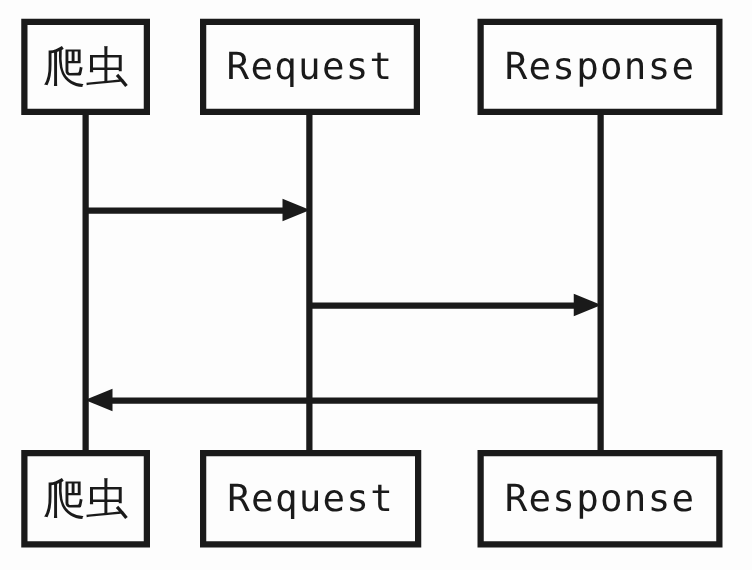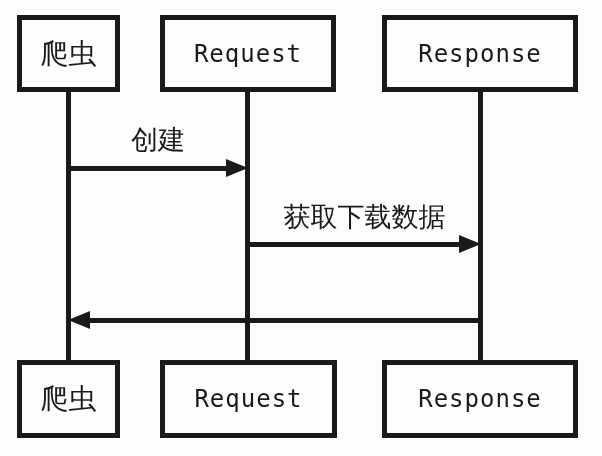--- a/index.html
+++ b/index.html
@@ -23,27 +23,27 @@
     position: absolute;
     box-sizing: border-box;
     border: 5px solid var(--ink);
     background: var(--bg);
     display: flex;
     align-items: center;
     justify-content: center;
   }
   .label-cjk {
     font-family: "DejaVu Sans", sans-serif;
-    font-size: 28px;
+    font-size: 34px;
     color: var(--ink);
     white-space: nowrap;
   }
   .label-latin {
     font-family: "DejaVu Sans Mono", "Liberation Mono", monospace;
-    font-size: 24px;
+    font-size: 30px;
     letter-spacing: 1px;
     color: var(--ink);
     white-space: nowrap;
   }
   .lifeline {
     position: absolute;
     width: 5px;
     background: var(--ink);
   }
   .msg-line {
@@ -98,24 +98,22 @@
   <div class="pbox" style="left:17px;  top:360px; width:103px; height:78px;">
     <span class="label-cjk">爬虫</span>
   </div>
   <div class="pbox" style="left:160px; top:360px; width:177px; height:78px;">
     <span class="label-latin">Request</span>
   </div>
   <div class="pbox" style="left:382px; top:360px; width:196px; height:78px;">
     <span class="label-latin">Response</span>
   </div>
 
-  <div class="msg-label label-cjk" style="left:68px; top:124px; width:180px;">创建</div>
   <div class="msg-line" style="left:68px; top:166px; width:160px;"></div>
   <div class="arrow-right" style="left:226px; top:159px;"></div>
 
-  <div class="msg-label label-cjk" style="left:248px; top:201px; width:233px;">获取下载数据</div>
   <div class="msg-line" style="left:248px; top:242px; width:213px;"></div>
   <div class="arrow-right" style="left:459px; top:235px;"></div>
 
   <div class="msg-line" style="left:88px; top:318px; width:393px;"></div>
   <div class="arrow-left" style="left:68px; top:311px;"></div>
 
 </div>
 
 </body></html>

